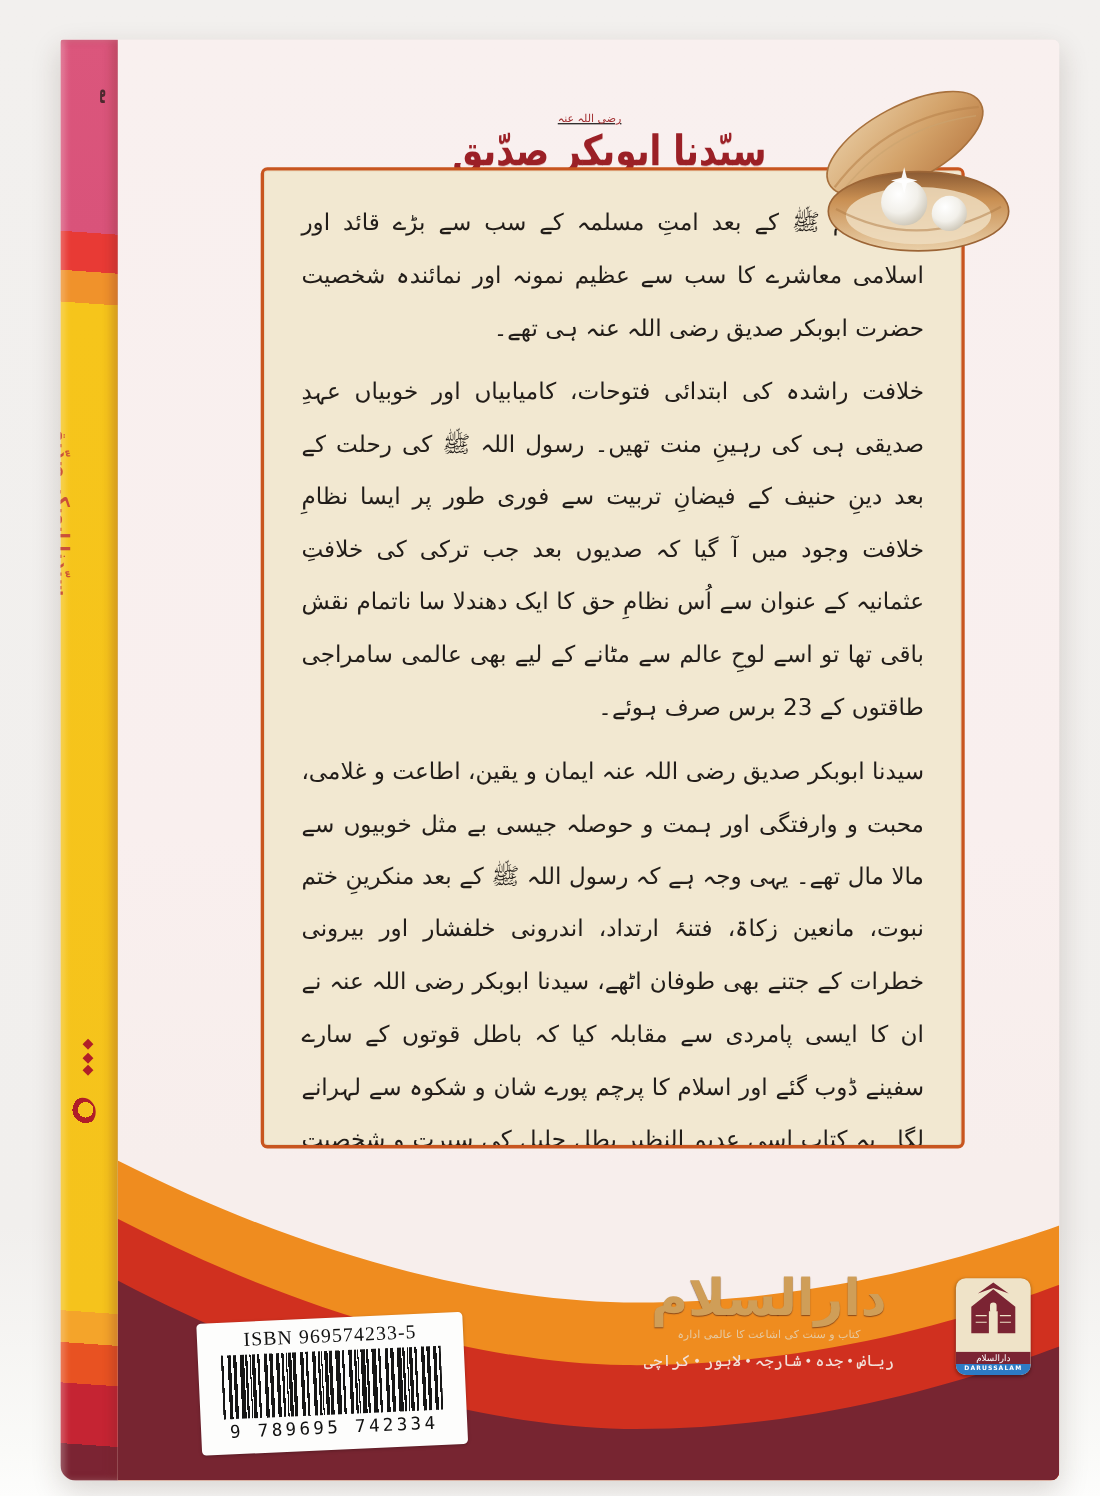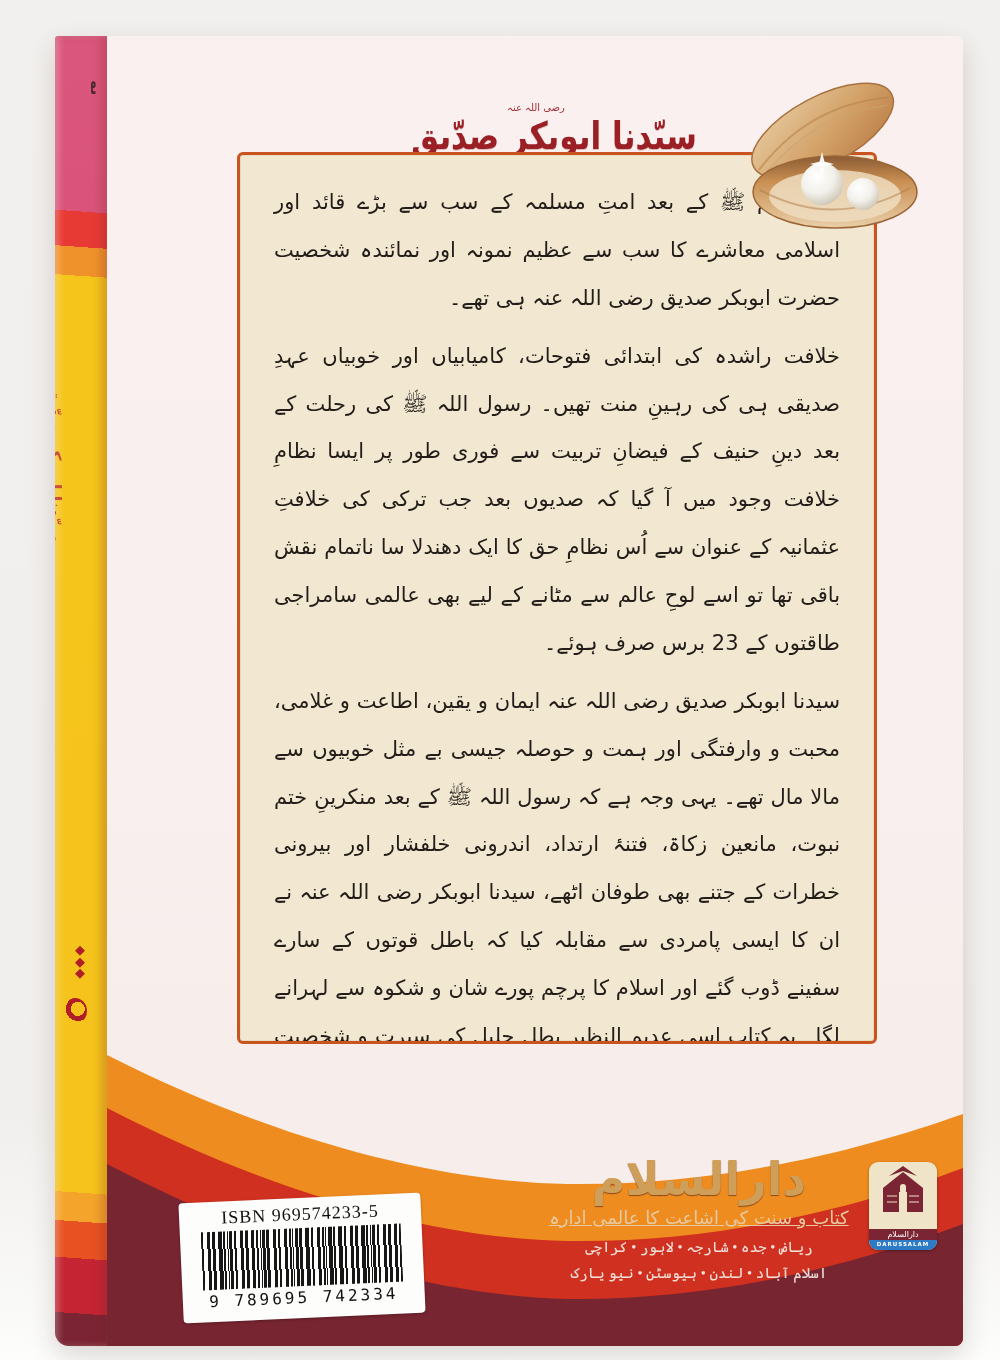--- a/index.html
+++ b/index.html
@@ -48,21 +48,21 @@
   .spine-crescent{
     position:absolute;top:962px;left:8px;width:24px;height:26px;border-radius:50%;
     background:radial-gradient(circle at 62% 42%, transparent 0 7px, #b01e28 7px 12px, transparent 12px);
   }
   
   .cover{
     position:absolute;left:52px;top:0;right:0;bottom:0;
     background:linear-gradient(180deg,#f9f0ef 0%,#f9efee 55%,#f7eeec 78%);
   }
   
-  .title-wrap{position:absolute;top:66px;left:0;right:0;text-align:center;padding-left:38px;z-index:6;}
+  .title-wrap{position:absolute;top:66px;left:0;right:0;text-align:center;padding-left:38px;z-index:6;text-decoration:underline;}
   .honorific{
     display:block;font-size:10px;color:#a33133;letter-spacing:1px;margin-bottom:1px;
     transform:translateX(-18px);
   }
   .cover-title{
     display:inline-block;font-size:38px;font-weight:bold;color:#9b2026;
     transform:scaleX(.82);transform-origin:center;
     text-shadow:0 1px 0 rgba(140,20,20,.25);
   }
   
@@ -97,21 +97,21 @@
   }
   .isbn-digits{
     font-family:"DejaVu Sans Mono",monospace;font-size:16px;color:#111;margin-top:2px;letter-spacing:3px;
   }
   
   .publisher{position:absolute;right:104px;top:1118px;width:320px;text-align:center;z-index:8;direction:rtl;}
   .pub-name{
     font-size:46px;font-weight:bold;color:#cf9e58;line-height:1.1;
     text-shadow:0 1px 1px rgba(60,20,20,.55);
   }
-  .pub-tagline{font-size:18px;color:#e6c9a0;margin-top:2px;text-decoration:underline;}
+  .pub-tagline{font-size:10px;color:#e6c9a0;margin-top:2px;}
   .pub-cities{font-size:14.5px;color:#f2e0d8;line-height:1.85;margin-top:6px;font-family:Liberation Serif, serif;}
   .logo{
     position:absolute;right:26px;top:1126px;width:68px;height:88px;z-index:9;
     background:#efe3c8;border-radius:9px;overflow:hidden;
     box-shadow:0 1px 3px rgba(0,0,0,.35);
     display:flex;flex-direction:column;
   }
   .logo-art{flex:1;position:relative;}
   .logo-band{background:#7b2433;color:#fff;font-size:8px;text-align:center;line-height:1.4;direction:rtl;}
   .logo-strip{background:#2d7bc4;color:#fff;font-size:5.5px;text-align:center;letter-spacing:1px;line-height:1.8;font-weight:bold;}
@@ -190,21 +190,20 @@
       <div class="isbn">
         <span class="isbn-label">ISBN 969574233-5</span>
         <div class="barcode"></div>
         <span class="isbn-digits">9 789695 742334</span>
       </div>
 
       <div class="publisher">
         <div class="pub-name">دارالسلام</div>
         <div class="pub-tagline">کتاب و سنت کی اشاعت کا عالمی ادارہ</div>
         <div class="pub-cities">ریاض • جدہ • شارجہ • لاہور • کراچی</div>
-        <div class="pub-cities" style="margin-top:0;">اسلام آباد • لندن • ہیوسٹن • نیو یارک</div>
       </div>
 
       <div class="logo">
         <div class="logo-art">
           <svg viewBox="0 0 68 58" width="68" height="58">
             <path d="M34,10 L14,26 L14,50 L30,50 L30,30 L38,30 L38,50 L54,50 L54,26 Z" fill="#7b2433"></path>
             <path d="M20,14 L34,4 L48,14 L34,9 Z" fill="#7b2433"></path>
             <rect x="31" y="22" width="6" height="10" rx="3" fill="#efe3c8"></rect>
             <line x1="18" y1="34" x2="28" y2="34" stroke="#efe3c8" stroke-width="1"></line>
             <line x1="40" y1="34" x2="50" y2="34" stroke="#efe3c8" stroke-width="1"></line>

